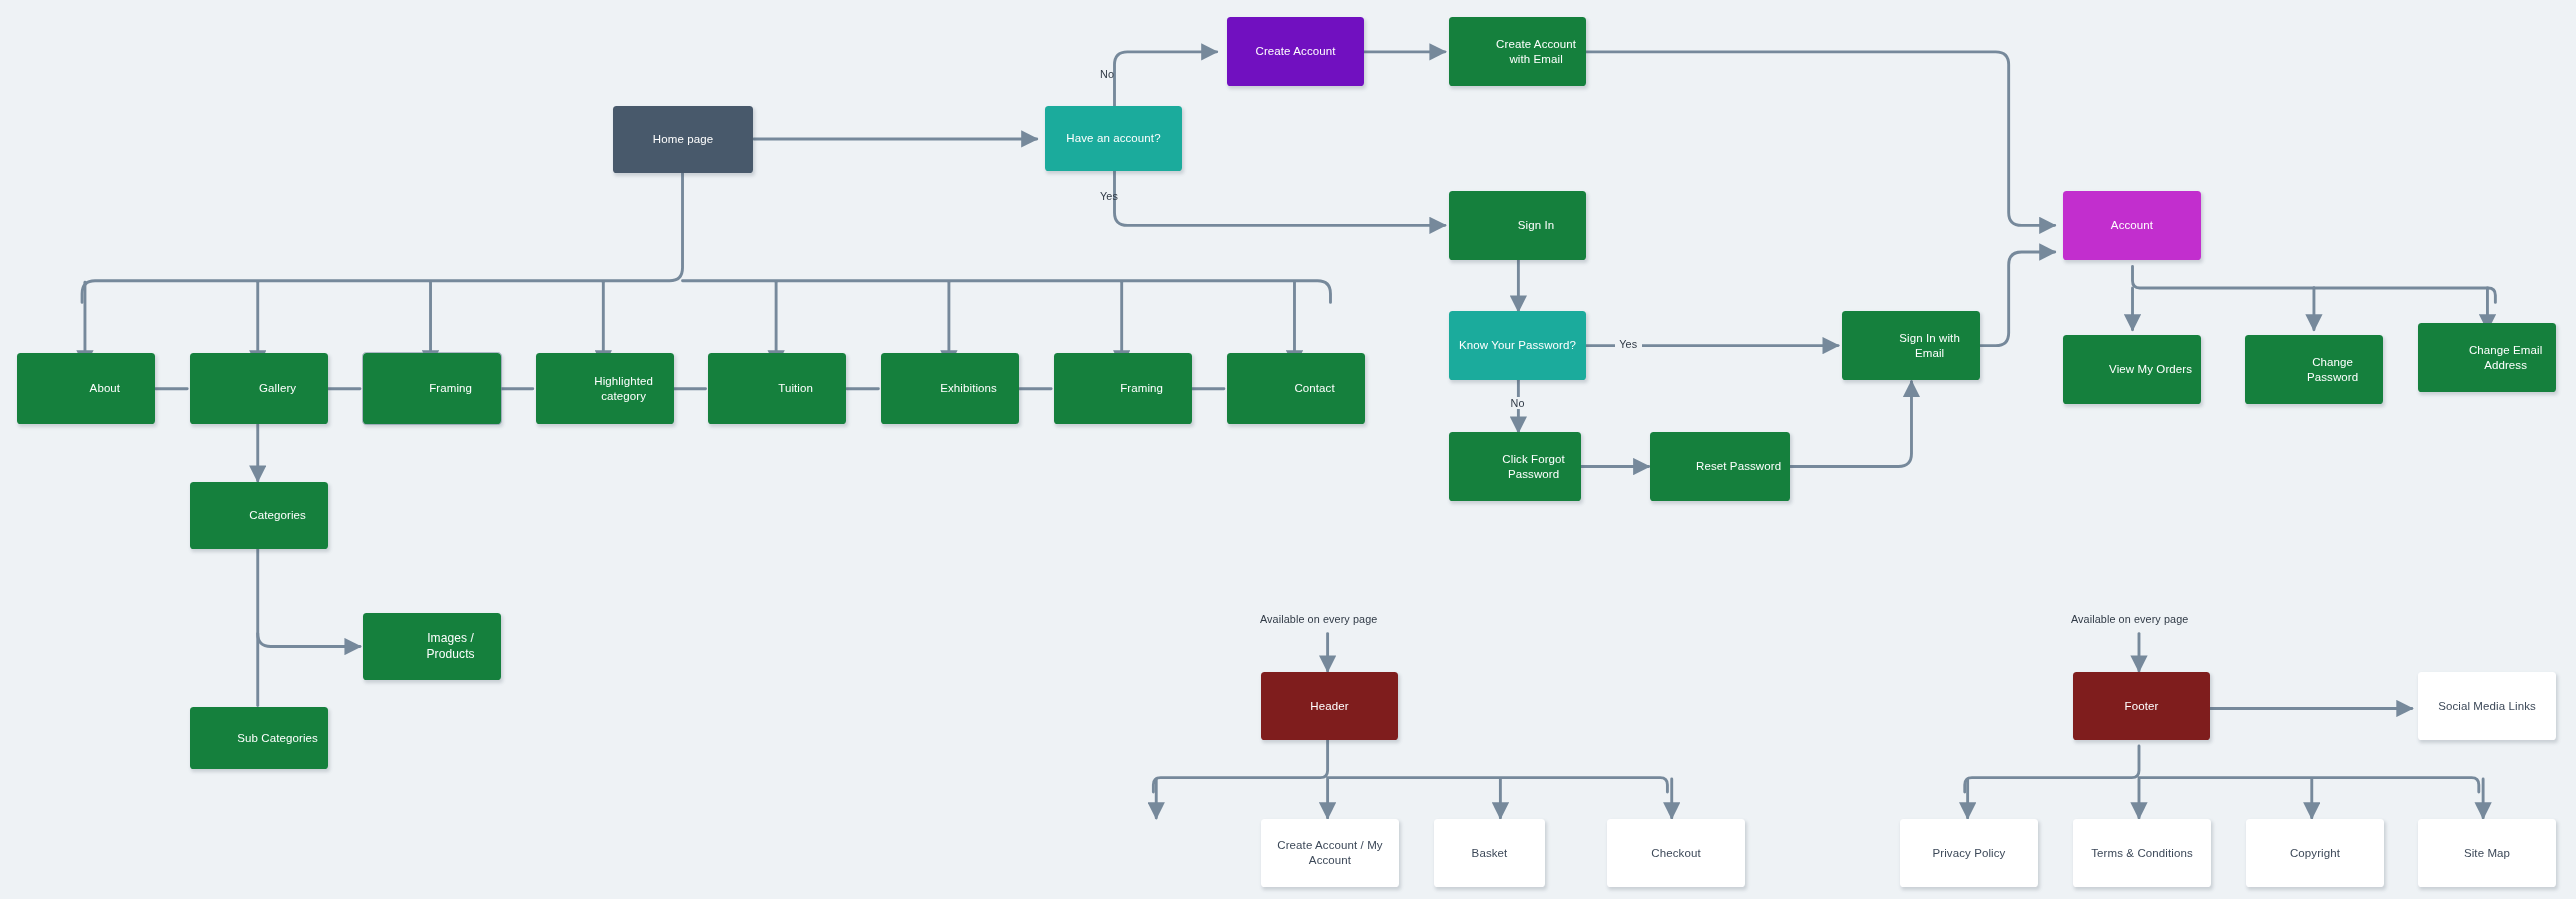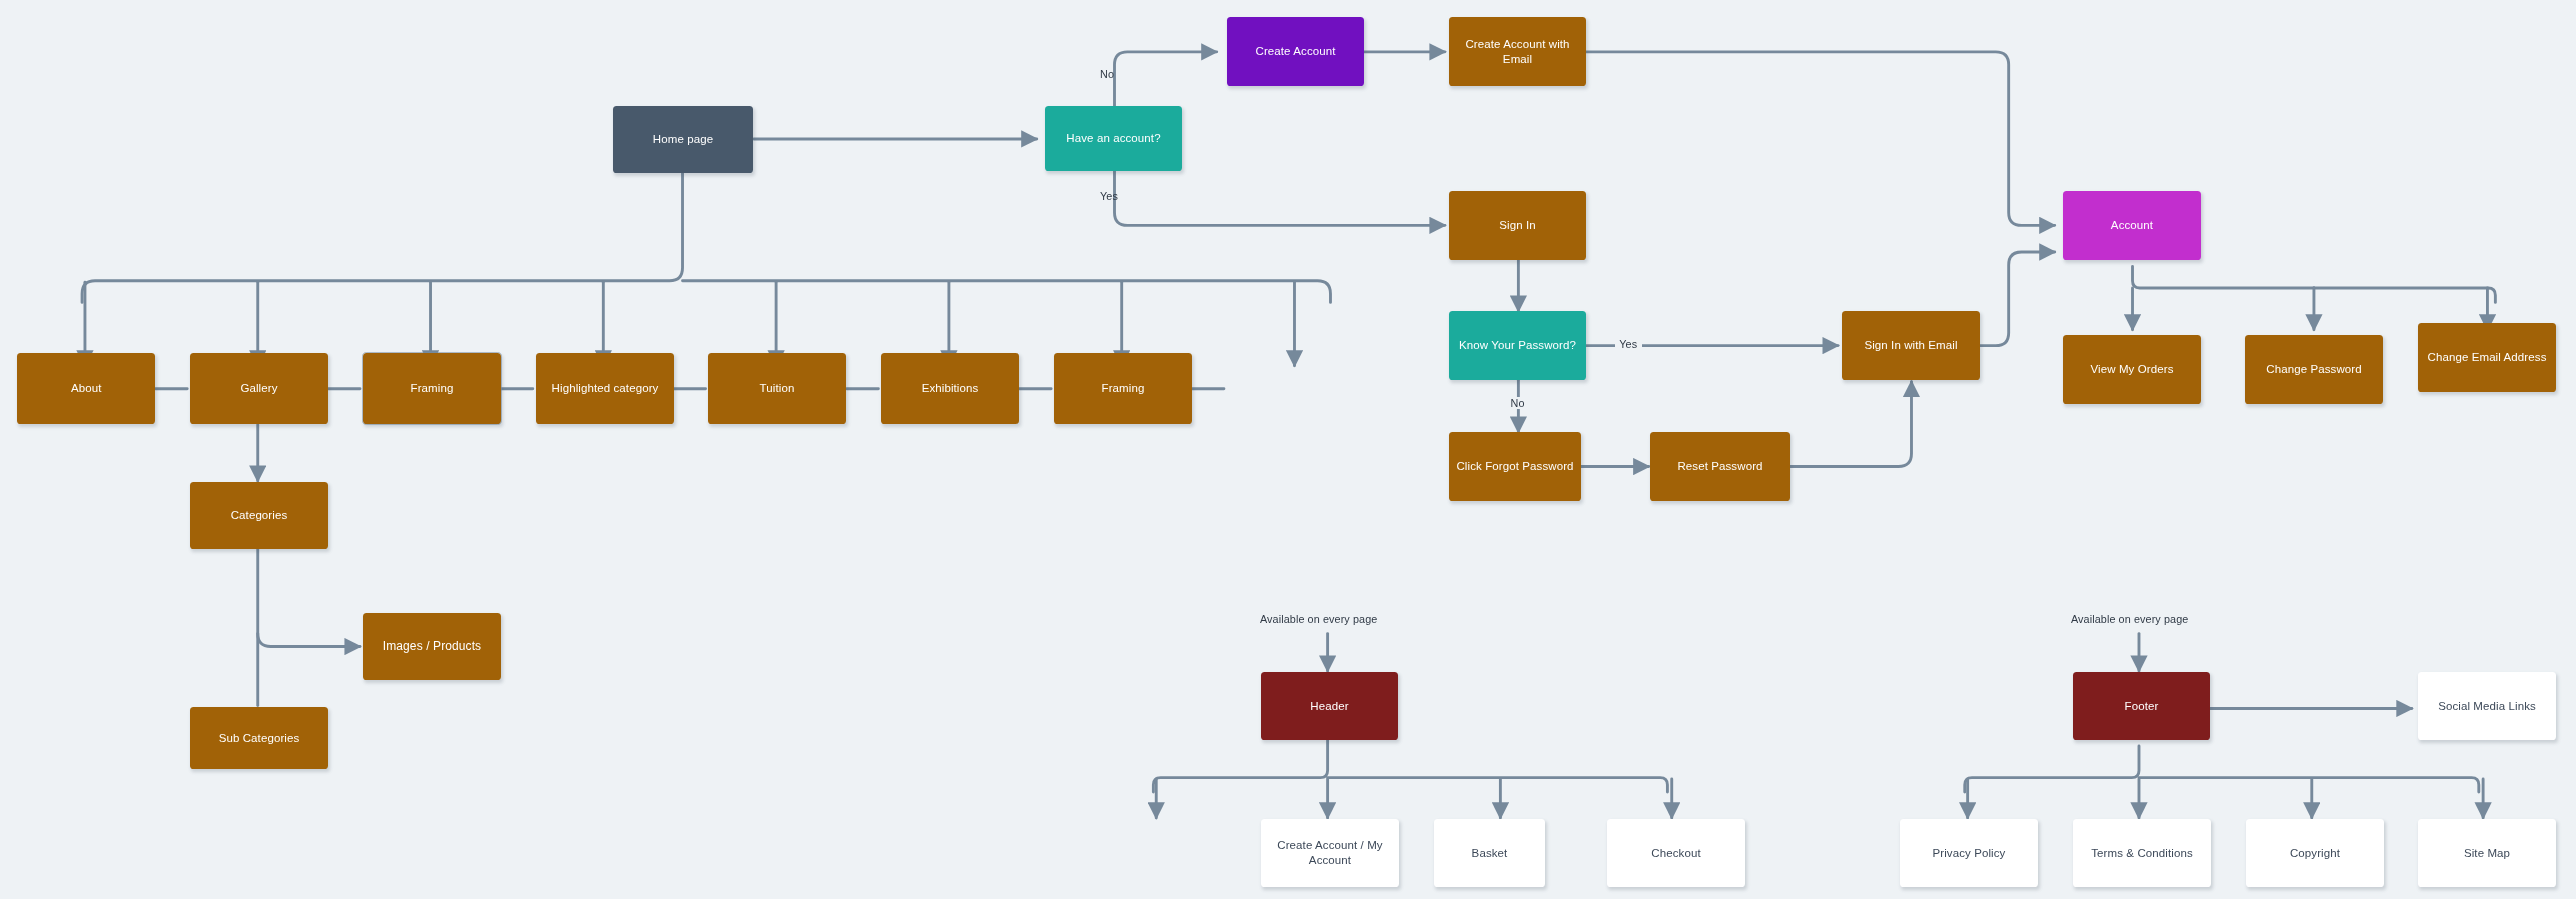--- a/index.html
+++ b/index.html
@@ -28,21 +28,21 @@
     display: flex;
     align-items: center;
     justify-content: center;
     text-align: center;
     border-radius: 3.6px;
     box-shadow: 1.4px 2.2px 3.6px rgba(60,75,90,0.20);
     line-height: 1.28;
     padding: 2.9px 5.8px;
     letter-spacing: 0.1px;
   }
-  .n-blue   { background: #a16207; color: #ffffff; }
+  .n-blue   { background: #15803d; color: #ffffff; padding-left: 43px; }
   .n-teal   { background: #1bab9c; color: #ffffff; }
   .n-purple { background: #7110c0; color: #ffffff; }
   .n-magenta{ background: #c22ece; color: #ffffff; }
   .n-dark   { background: #48596b; color: #ffffff; }
   .n-gray   { background: #7f1d1d; color: #ffffff; }
   .n-white  { background: #ffffff; color: #3c4858; }
   .n-sel    { outline: 1.4px solid rgba(120,140,160,0.55); outline-offset: 0.7px; }
   .edge-label {
     position: absolute;
     color: #303a46;
@@ -220,20 +220,23 @@
   </div>
 
   <div class="node n-blue" style="left:881px;top:353px;width:138px;height:71px;font-size:11.5px;">
     <span>Exhibitions</span>
   </div>
 
   <div class="node n-blue" style="left:1054px;top:353px;width:138px;height:71px;font-size:11.5px;">
     <span>Framing</span>
   </div>
 
+  <div class="node n-blue" style="left:1227px;top:353px;width:138px;height:71px;font-size:11.5px;">
+    <span>Contact</span>
+  </div>
 
   <div class="node n-blue" style="left:190px;top:482px;width:138px;height:67px;font-size:11.5px;">
     <span>Categories</span>
   </div>
 
   <div class="node n-blue" style="left:363px;top:613px;width:138px;height:67px;font-size:12px;">
     <span>Images / Products</span>
   </div>
 
   <div class="node n-blue" style="left:190px;top:707px;width:138px;height:62px;font-size:11.5px;">

